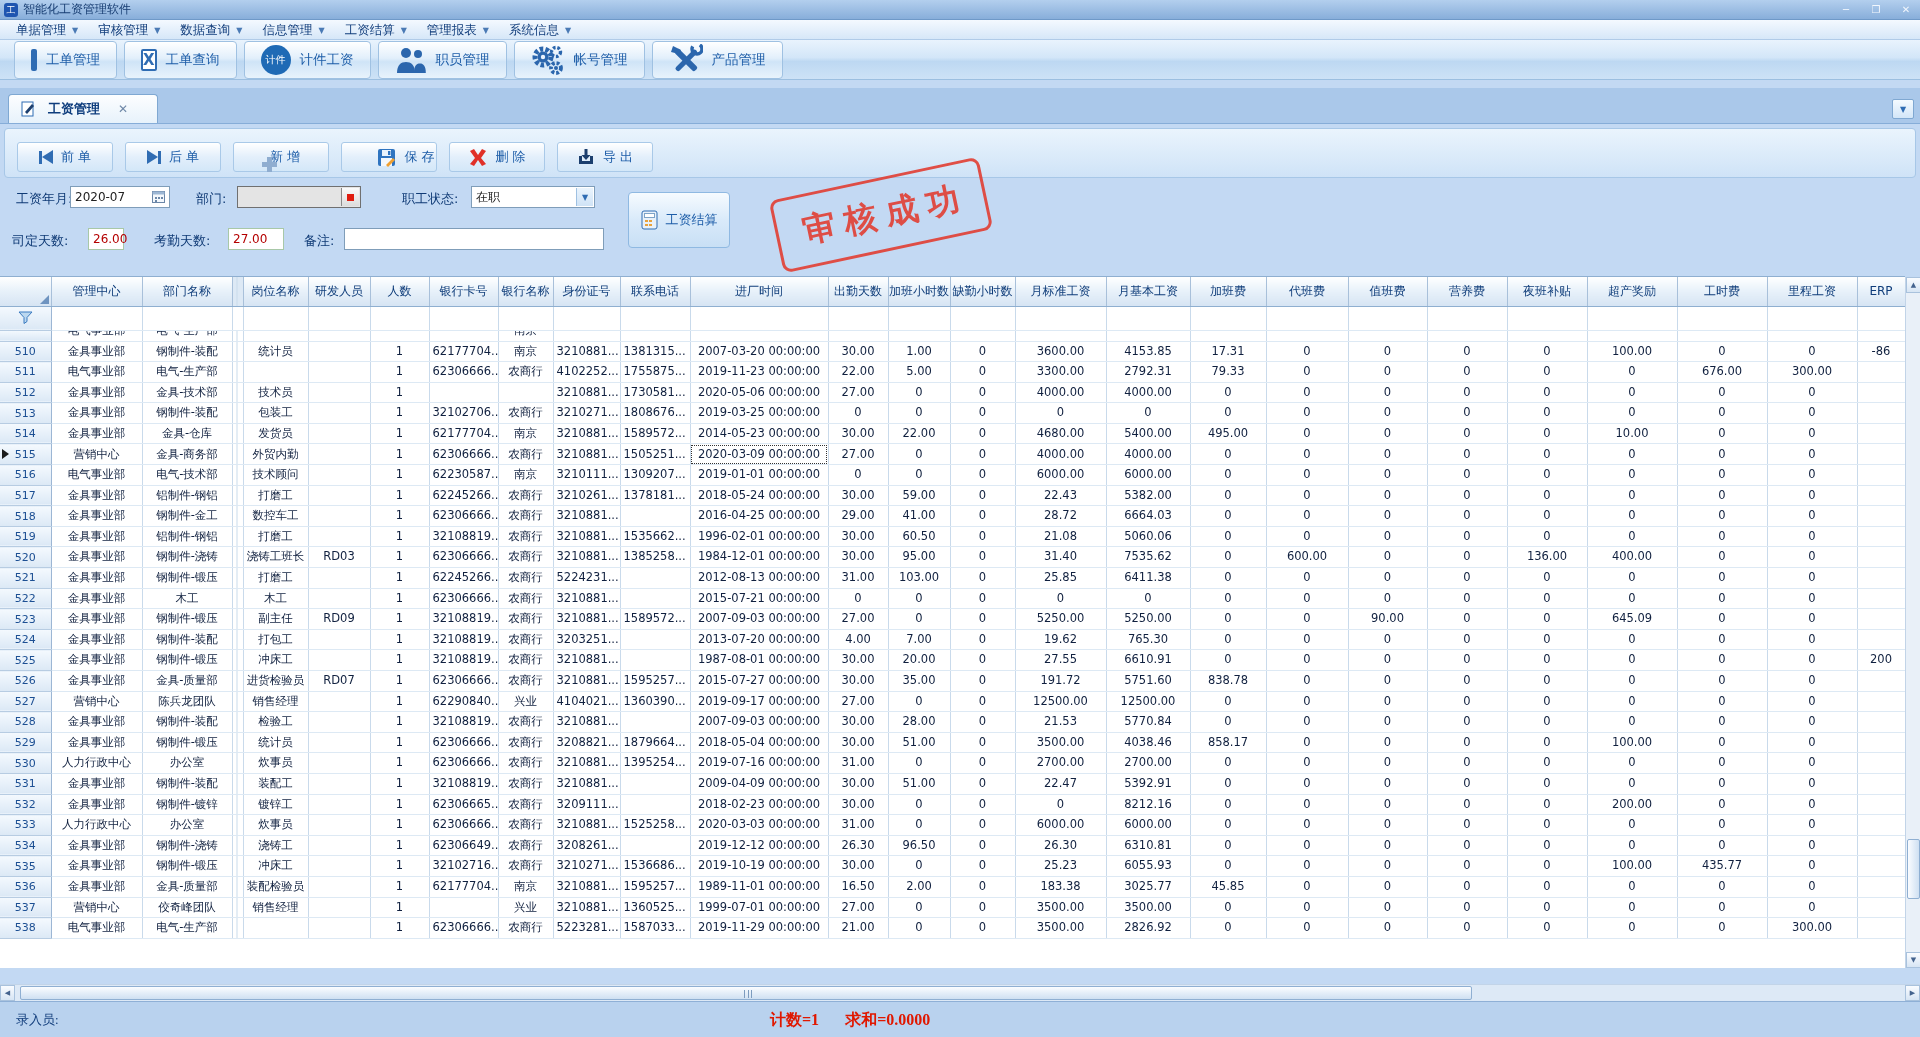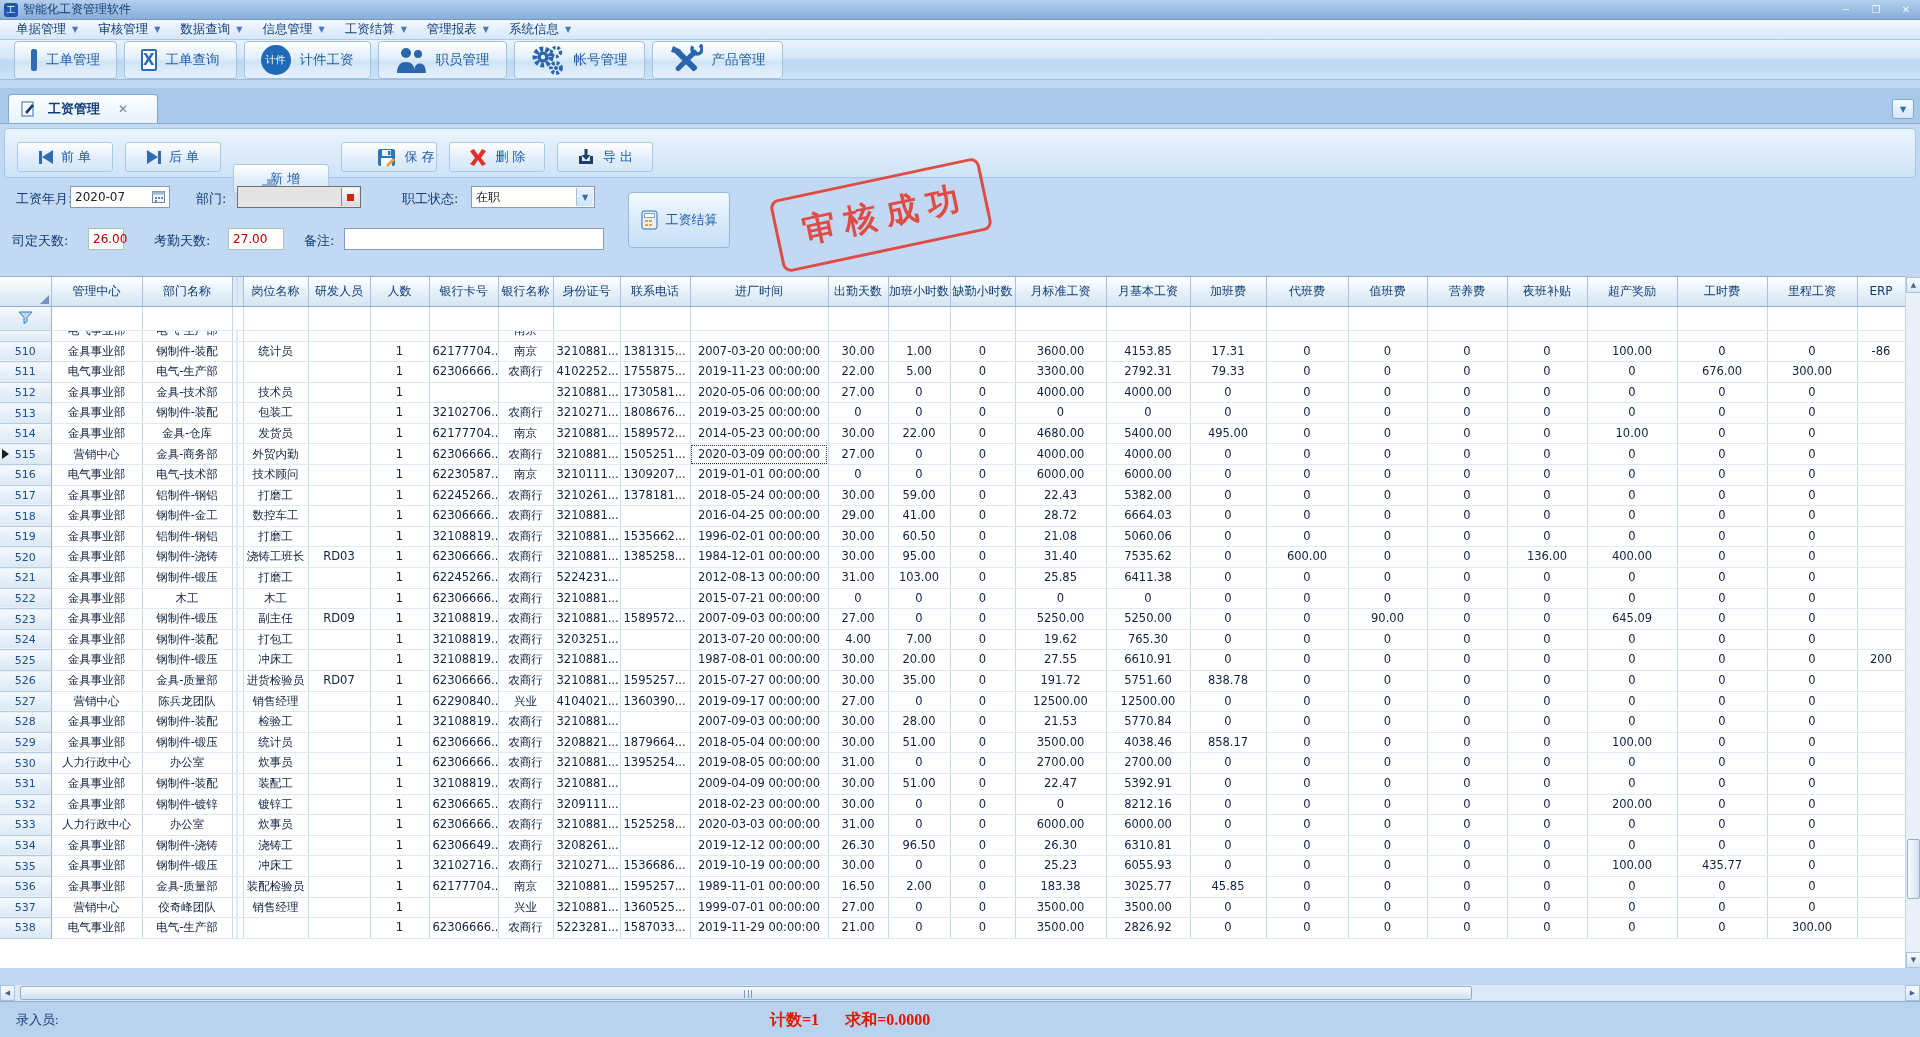--- a/index.html
+++ b/index.html
@@ -14,21 +14,21 @@
   #app-icon { width:14px; height:14px; margin:0 5px 0 4px; background:#1f55b0;
     border-radius:3px; color:#fff; font-size:9px; line-height:14px; text-align:center; }
   #title-text { color:#173d72; font-size:12px; }
   #win-controls { position:absolute; right:4px; top:2px; display:flex; gap:10px; }
   .winbtn { width:20px; height:15px; text-align:center; color:#f2f7fd; font-size:10px;
     line-height:15px; }
 
   
   #menubar { position:absolute; left:0; top:20px; width:1920px; height:20px;
     background:linear-gradient(#f4f9ff,#d6e7f8); border-bottom:1px solid #b0cbe8;
-    display:flex; align-items:center; padding-left:6px; }
+    display:flex; align-items:flex-start; padding-left:6px; }
   .menu-item { display:flex; align-items:center; padding:0 10px; height:20px;
     color:#123e7c; font-size:12.5px; }
   .menu-caret { font-size:8px; color:#4a7ab5; margin-left:6px; }
 
   
   #toolbar { position:absolute; left:0; top:40px; width:1920px; height:40px;
     background:linear-gradient(#e9f3fd 0%,#d3e6f8 45%,#bdd8f2 55%,#cde2f6 100%);
     border-bottom:1px solid #9cbfe0; display:flex; align-items:center; padding-left:14px; }
   .tb-btn { height:38px; margin-right:7px; display:flex; align-items:center; gap:9px;
     padding:0 16px; border:1px solid #9fc1e2; border-radius:4px;
@@ -273,21 +273,21 @@
     </div>
     <div class="act-btn" style="left: 120px;">
       <span>
         <span class="nav-ico">
           <span class="tri-r"></span>
           <span class="nav-bar"></span>
         </span>
       </span>
       <span>后 单</span>
     </div>
-    <div class="act-btn" style="left: 228px; margin-top: 22px;">
+    <div class="act-btn" style="left: 228px;">
       <span><span class="plus-ico"></span></span>
       <span>新 增</span>
     </div>
     <div class="act-btn" style="left: 336px; padding-left: 34px;">
       <span>
         <svg width="19" height="19" viewBox="0 0 19 19">
           <rect x="1" y="1" width="17" height="17" rx="2" fill="#2f74c0"></rect>
           <rect x="5" y="2" width="9" height="6" fill="#eaf3fc"></rect>
           <rect x="11" y="3" width="2.4" height="4" fill="#2f74c0"></rect>
           <rect x="4" y="10" width="11" height="8" fill="#f4f8fc"></rect>
@@ -1061,21 +1061,21 @@
           <td>人力行政中心</td>
           <td>办公室</td>
           <td class="nar"></td>
           <td>炊事员</td>
           <td></td>
           <td>1</td>
           <td class="left">62306666...</td>
           <td>农商行</td>
           <td class="left">3210881...</td>
           <td class="left">1395254...</td>
-          <td>2019-08-05 00:00:00</td>
+          <td>2019-07-16 00:00:00</td>
           <td>31.00</td>
           <td>0</td>
           <td>0</td>
           <td>2700.00</td>
           <td>2700.00</td>
           <td>0</td>
           <td>0</td>
           <td>0</td>
           <td>0</td>
           <td>0</td>

